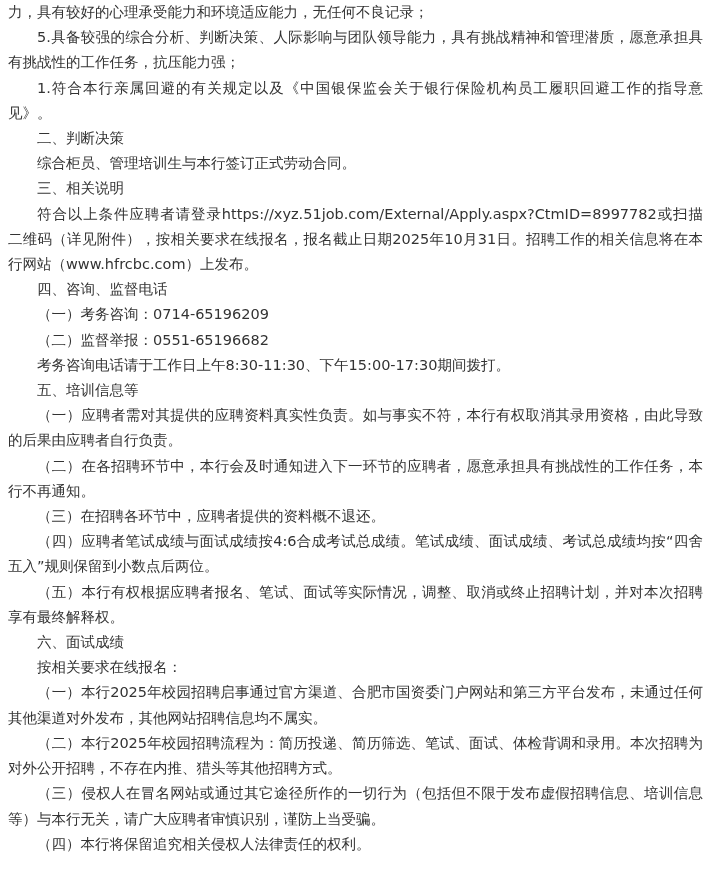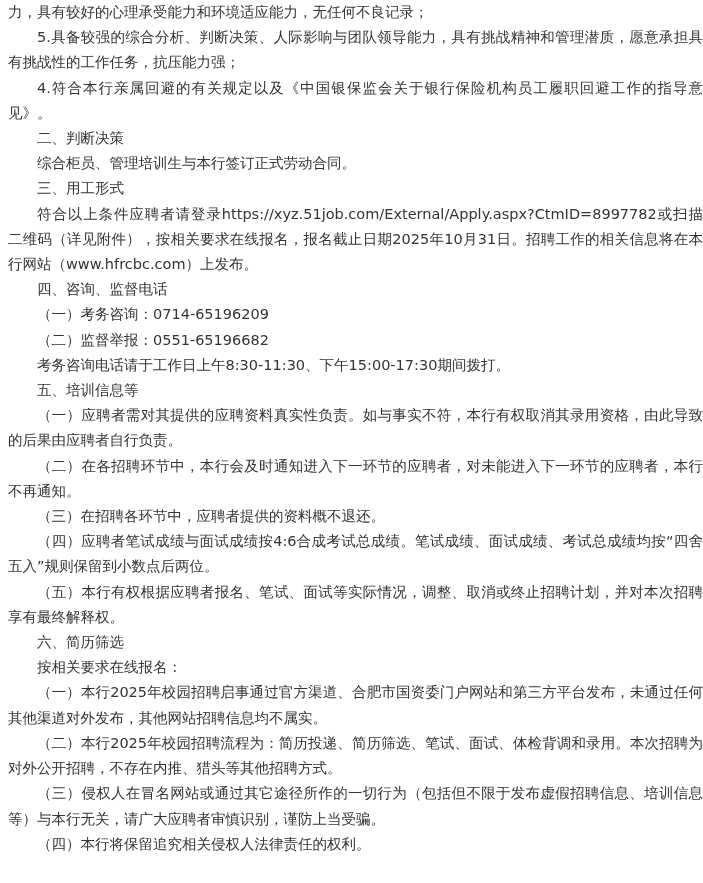--- a/index.html
+++ b/index.html
@@ -36,35 +36,35 @@
     text-indent: 2em;
   }
 </style>
 </head>
 <body style="background: rgb(255, 255, 255);">
 
 <div class="page">
   <main class="doc" style="color: rgb(51, 51, 51);">
     <p>力，具有较好的心理承受能力和环境适应能力，无任何不良记录；</p>
     <p class="indent">5.具备较强的综合分析、判断决策、人际影响与团队领导能力，具有挑战精神和管理潜质，愿意承担具有挑战性的工作任务，抗压能力强；</p>
-    <p class="indent">4.符合本行亲属回避的有关规定以及《中国银保监会关于银行保险机构员工履职回避工作的指导意见》。</p>
+    <p class="indent">1.符合本行亲属回避的有关规定以及《中国银保监会关于银行保险机构员工履职回避工作的指导意见》。</p>
     <p class="indent">二、判断决策</p>
     <p class="indent">综合柜员、管理培训生与本行签订正式劳动合同。</p>
-    <p class="indent">三、用工形式</p>
+    <p class="indent">三、相关说明</p>
     <p class="indent">符合以上条件应聘者请登录https://xyz.51job.com/External/Apply.aspx?CtmID=8997782或扫描二维码（详见附件），按相关要求在线报名，报名截止日期2025年10月31日。招聘工作的相关信息将在本行网站（www.hfrcbc.com）上发布。</p>
     <p class="indent">四、咨询、监督电话</p>
     <p class="indent">（一）考务咨询：0714-65196209</p>
     <p class="indent">（二）监督举报：0551-65196682</p>
     <p class="indent">考务咨询电话请于工作日上午8:30-11:30、下午15:00-17:30期间拨打。</p>
     <p class="indent">五、培训信息等</p>
     <p class="indent">（一）应聘者需对其提供的应聘资料真实性负责。如与事实不符，本行有权取消其录用资格，由此导致的后果由应聘者自行负责。</p>
-    <p class="indent">（二）在各招聘环节中，本行会及时通知进入下一环节的应聘者，对未能进入下一环节的应聘者，本行不再通知。</p>
+    <p class="indent">（二）在各招聘环节中，本行会及时通知进入下一环节的应聘者，愿意承担具有挑战性的工作任务，本行不再通知。</p>
     <p class="indent">（三）在招聘各环节中，应聘者提供的资料概不退还。</p>
     <p class="indent">（四）应聘者笔试成绩与面试成绩按4:6合成考试总成绩。笔试成绩、面试成绩、考试总成绩均按“四舍五入”规则保留到小数点后两位。</p>
     <p class="indent">（五）本行有权根据应聘者报名、笔试、面试等实际情况，调整、取消或终止招聘计划，并对本次招聘享有最终解释权。</p>
-    <p class="indent">六、简历筛选</p>
+    <p class="indent">六、面试成绩</p>
     <p class="indent">按相关要求在线报名：</p>
     <p class="indent">（一）本行2025年校园招聘启事通过官方渠道、合肥市国资委门户网站和第三方平台发布，未通过任何其他渠道对外发布，其他网站招聘信息均不属实。</p>
     <p class="indent">（二）本行2025年校园招聘流程为：简历投递、简历筛选、笔试、面试、体检背调和录用。本次招聘为对外公开招聘，不存在内推、猎头等其他招聘方式。</p>
     <p class="indent">（三）侵权人在冒名网站或通过其它途径所作的一切行为（包括但不限于发布虚假招聘信息、培训信息等）与本行无关，请广大应聘者审慎识别，谨防上当受骗。</p>
     <p class="indent">（四）本行将保留追究相关侵权人法律责任的权利。</p>
   </main>
 </div>
 
 </body></html>

